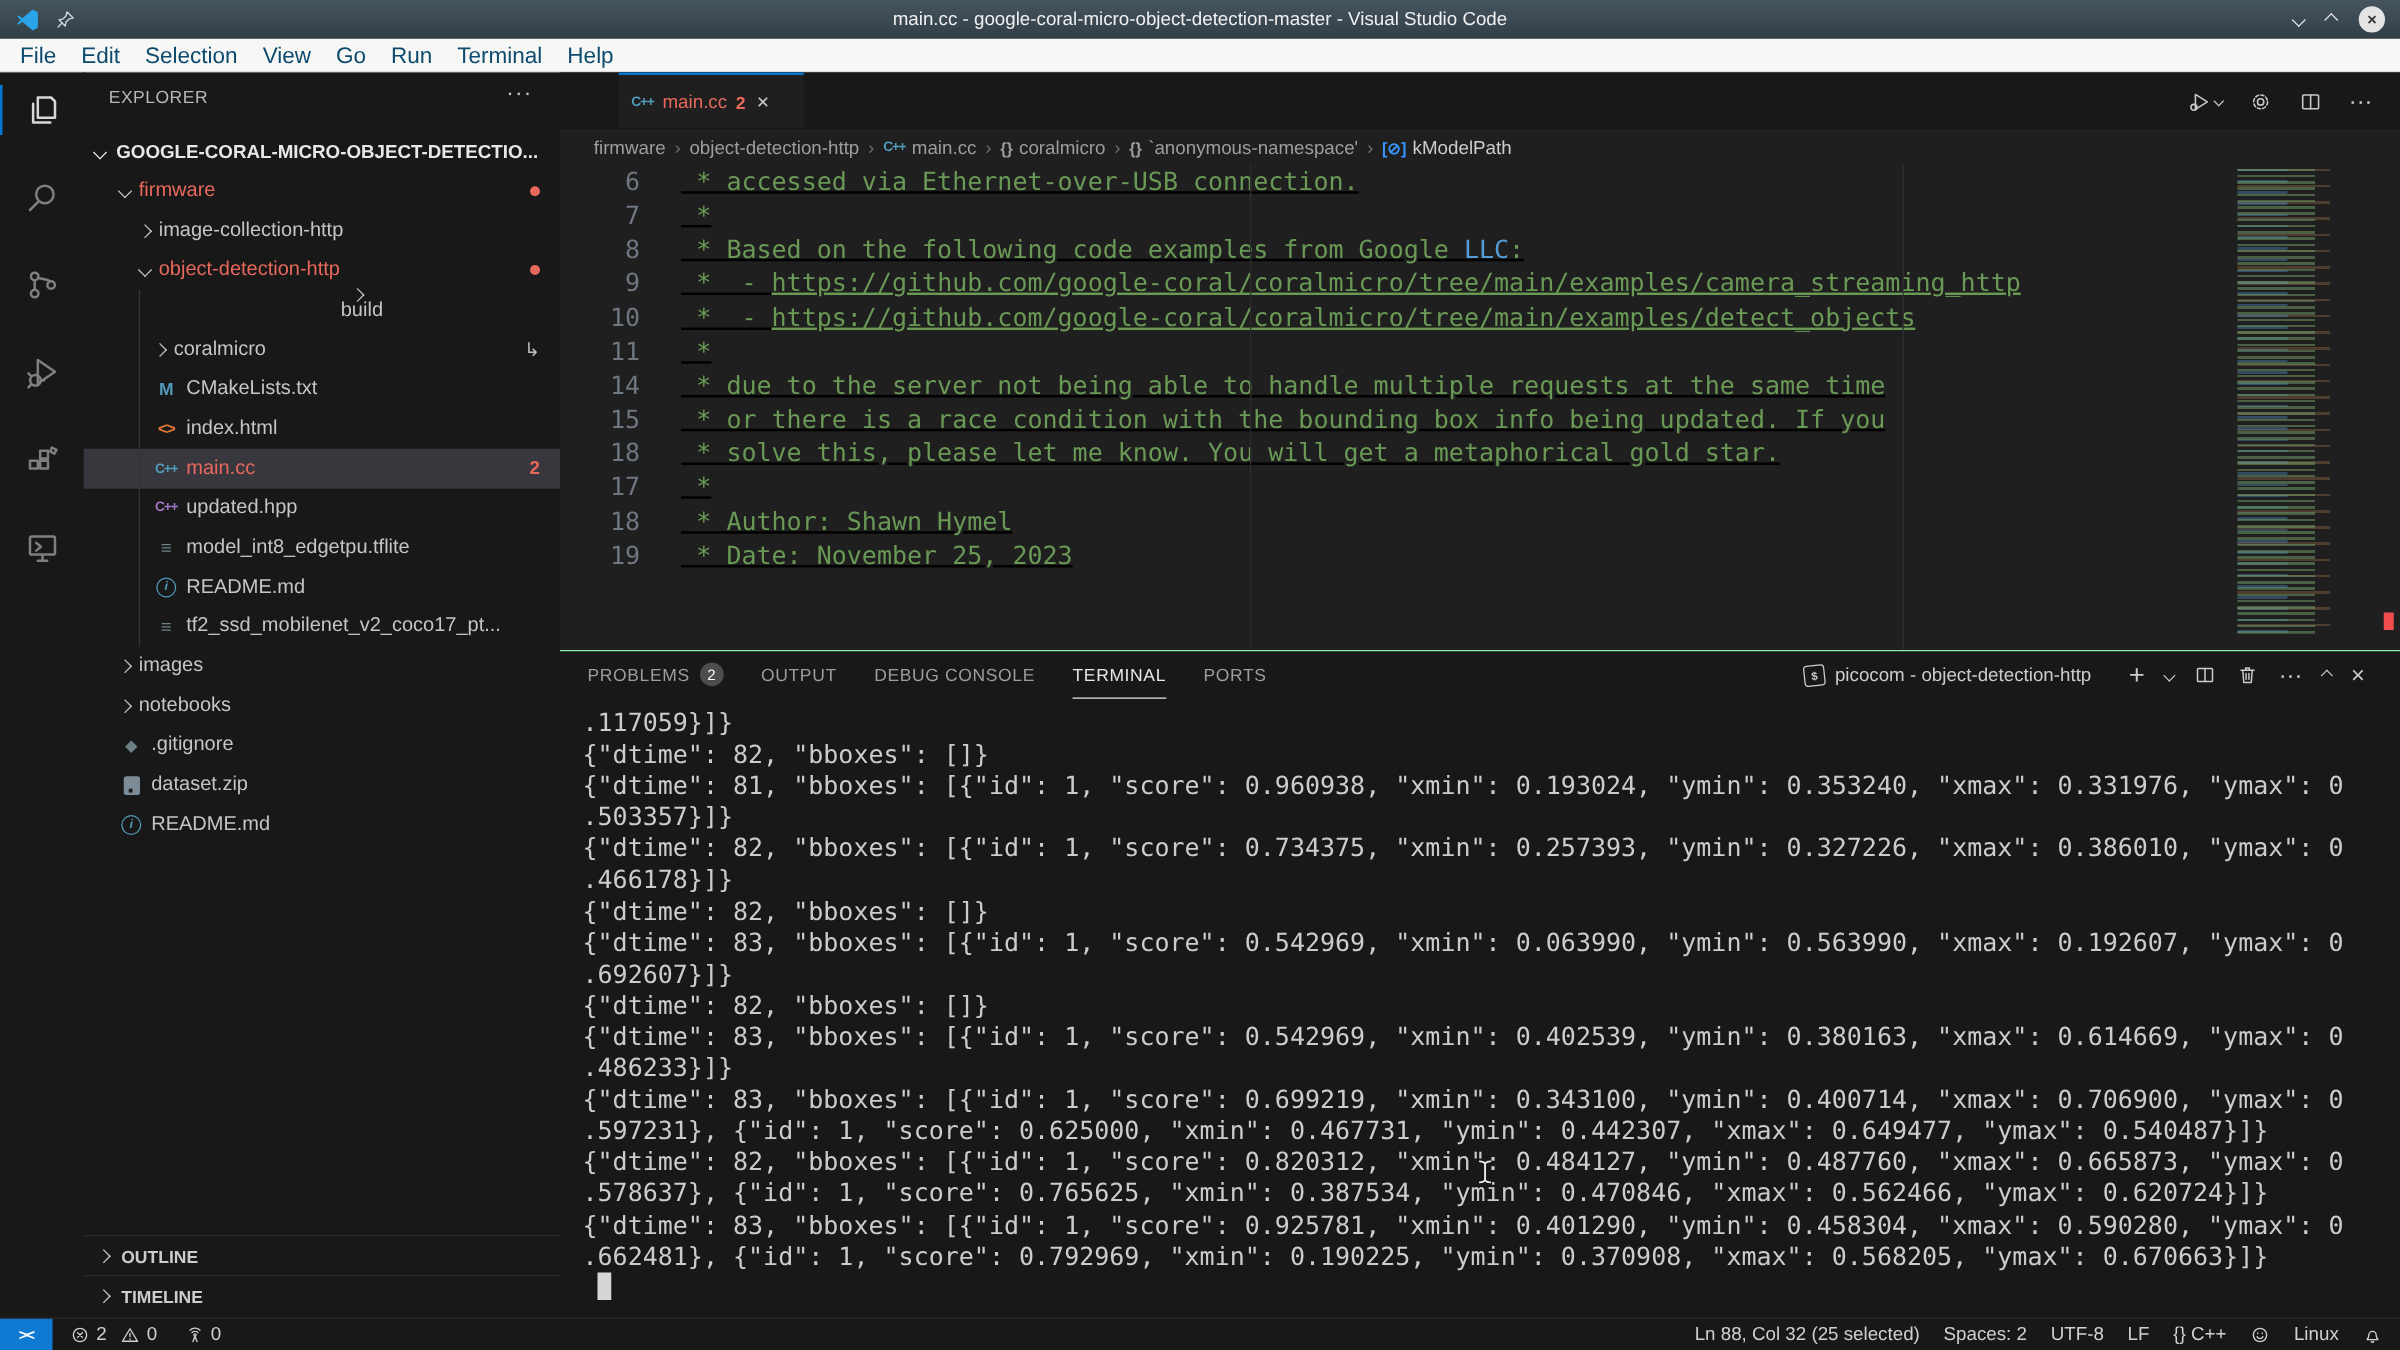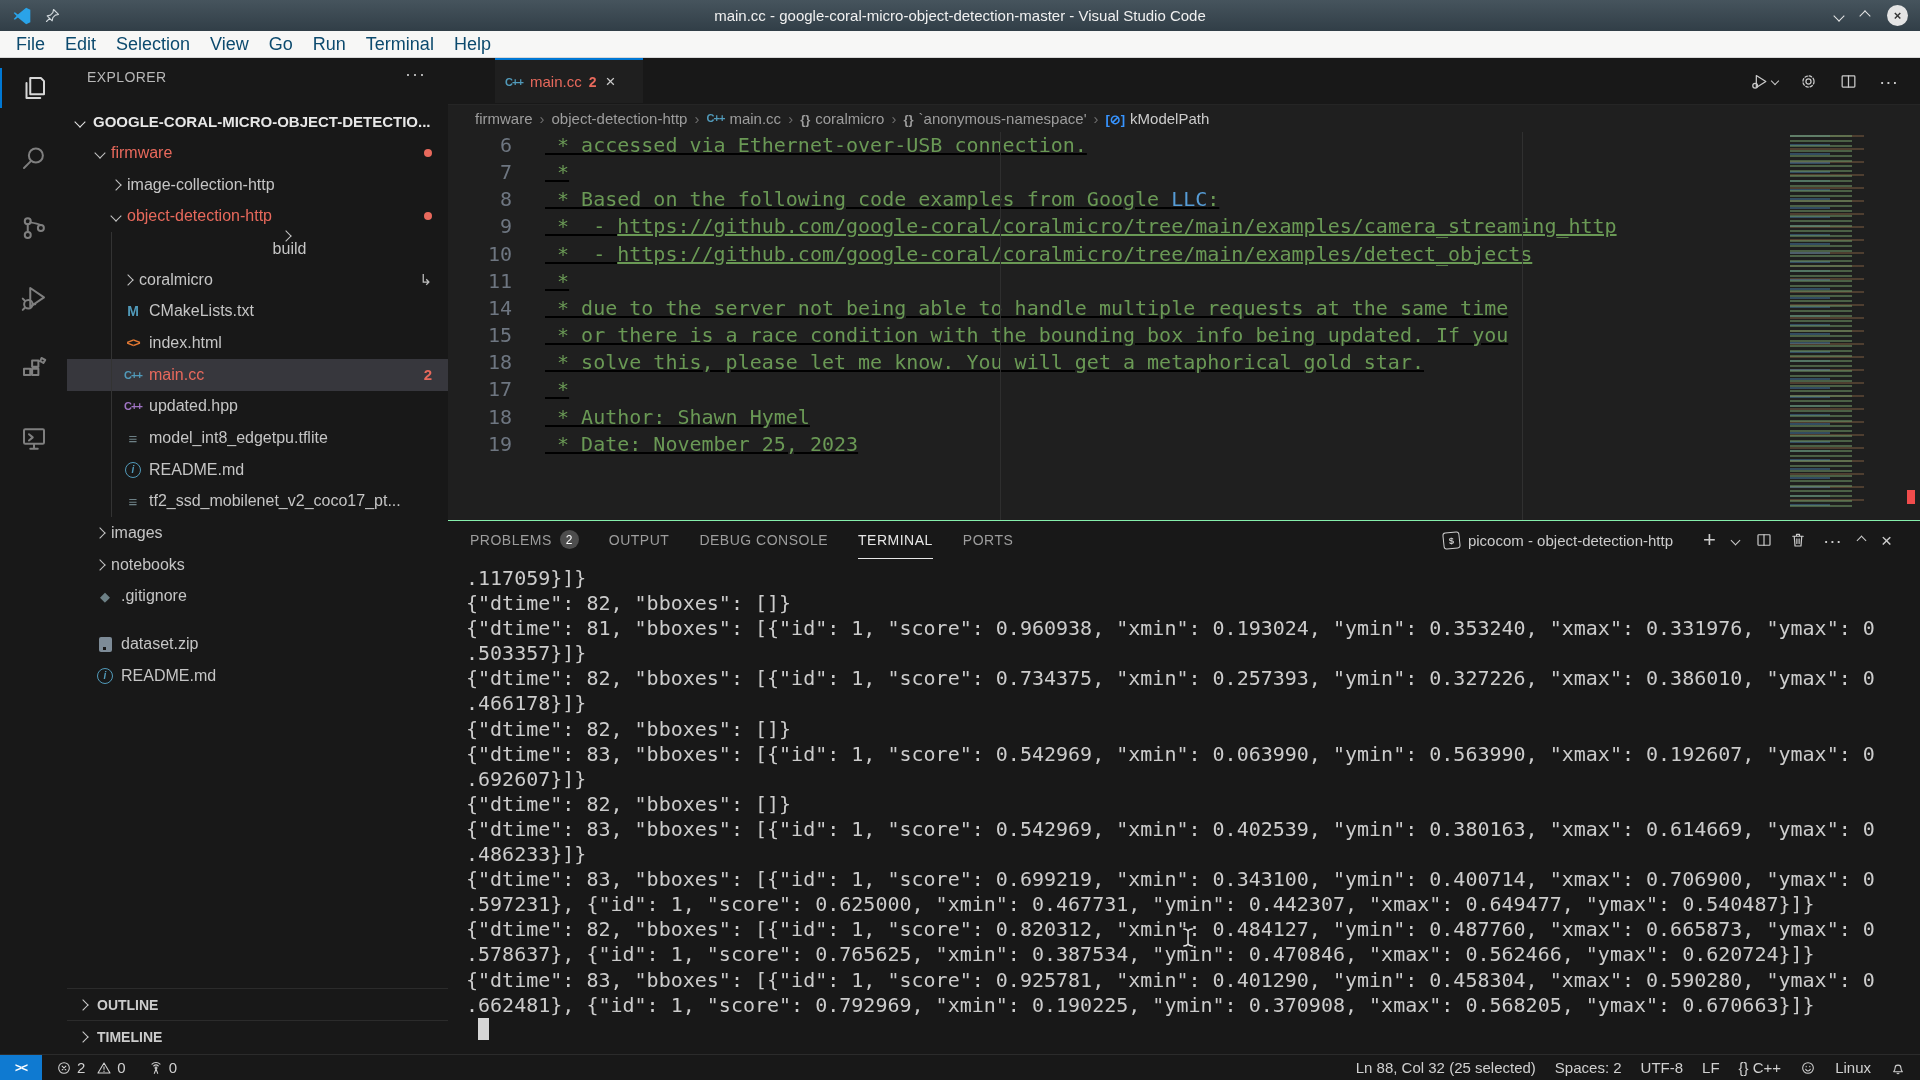--- a/index.html
+++ b/index.html
@@ -343,21 +343,21 @@
       <div class="trow" style="padding-left: 29px;">
         <span class="cv r"></span>
         <span class="lbl">notebooks</span>
       </div>
       <div class="trow" style="padding-left: 29px;">
         <span>
           <span class="ficon ic-git">◆</span>
         </span>
         <span class="lbl">.gitignore</span>
       </div>
-      <div class="trow" style="padding-left: 29px; margin-top: 16px;">
+      <div class="trow" style="padding-left: 29px;">
         <span>
           <span class="ficon">
             <span class="ic-zip"></span>
           </span>
         </span>
         <span class="lbl">dataset.zip</span>
       </div>
       <div class="trow" style="padding-left: 29px;">
         <span>
           <span class="ficon">

